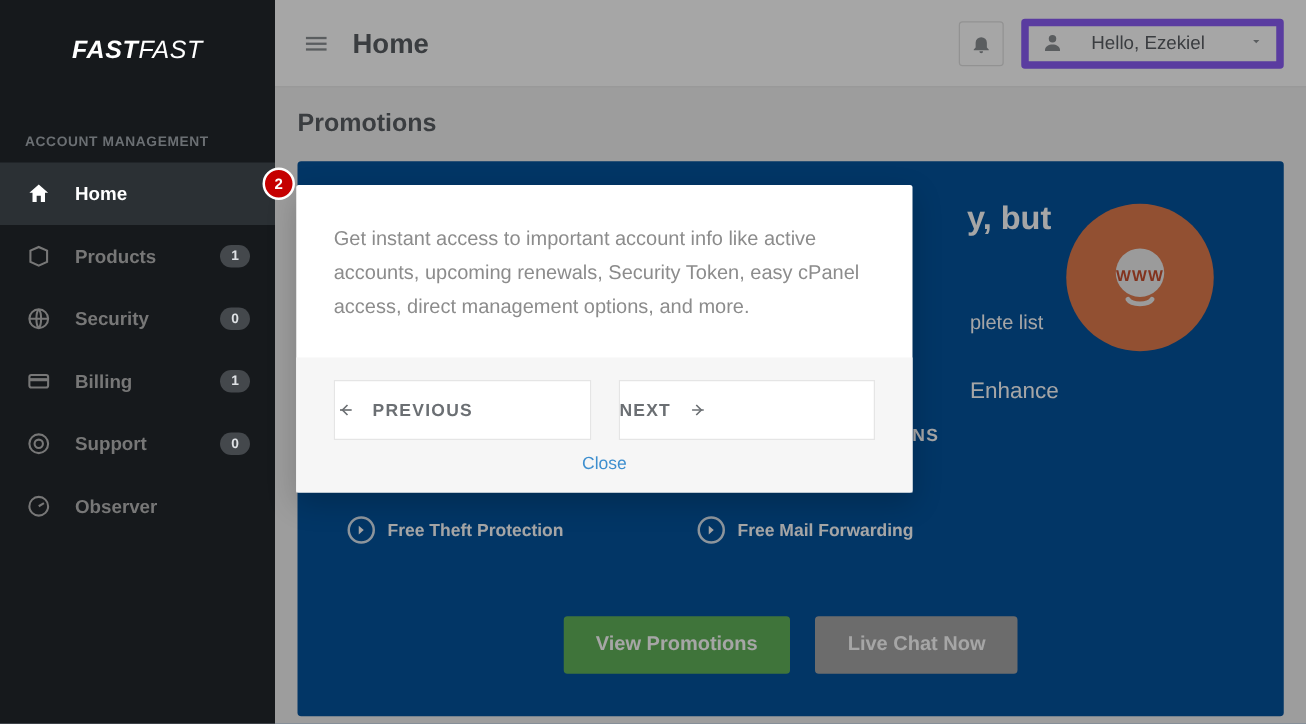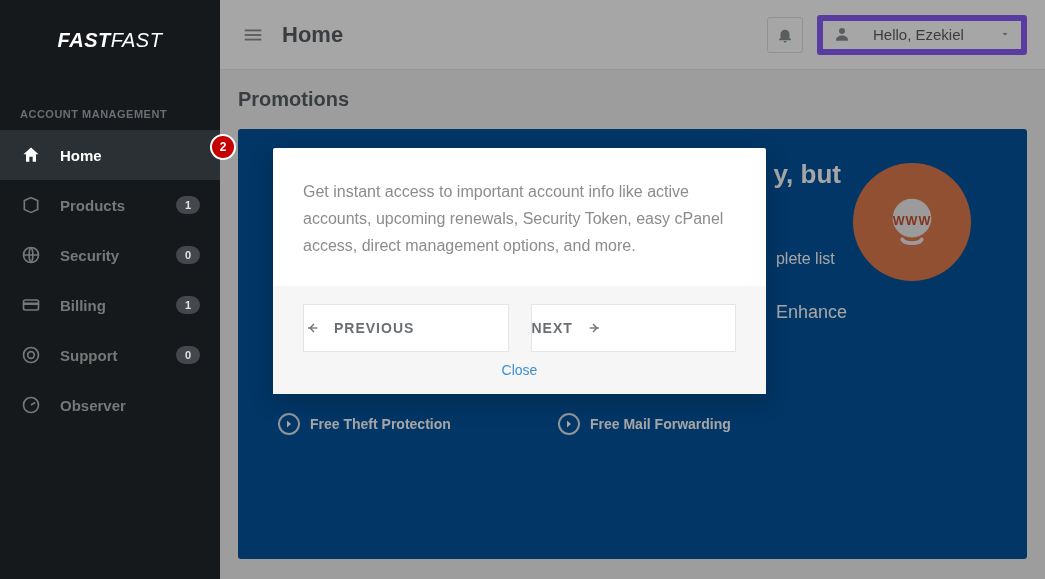--- a/index.html
+++ b/index.html
@@ -182,21 +182,21 @@
     z-index: 30;
   }
 
   
   .modal {
     position: absolute; width: 493px;
     background: var(--modal-bg);
     border-radius: 2px;
     box-shadow: 0 8px 24px rgba(0,0,0,0.2);
     z-index: 20;
-    display: flex; flex-direction: column; margin-left: 36px;
+    display: flex; flex-direction: column;
   }
   .modal .body {
     padding: 30px 30px 26px 30px;
     color: var(--modal-text);
     font-size: 16px; line-height: 1.7;
   }
   .modal .footer {
     background: var(--modal-footer-bg);
     padding: 18px 30px 16px 30px;
     display: flex; flex-direction: column; align-items: center; gap: 10px;
@@ -357,20 +357,24 @@
       <div class="feat">
         <span class="arrow-circ">
           <svg viewBox="0 0 24 24" width="12" height="12" fill="currentColor">
               <path d="M8 5l8 7-8 7z"></path>
             </svg>
         </span>
         <span>Free Mail Forwarding</span>
       </div>
     </div>
 
+    <div class="cta">
+      <button class="btn green">View Promotions</button>
+      <button class="btn gray">Live Chat Now</button>
+    </div>
   </div>
 </main>
 
 <div class="overlay"></div>
 
 <div class="red-badge" style="left:210px; top:134px;">2</div>
 
 <div class="modal" style="left:237px; top:148px;">
   <div class="body">Get instant access to important account info like active accounts, upcoming renewals, Security Token, easy cPanel access, direct management options, and more.</div>
   <div class="footer">

